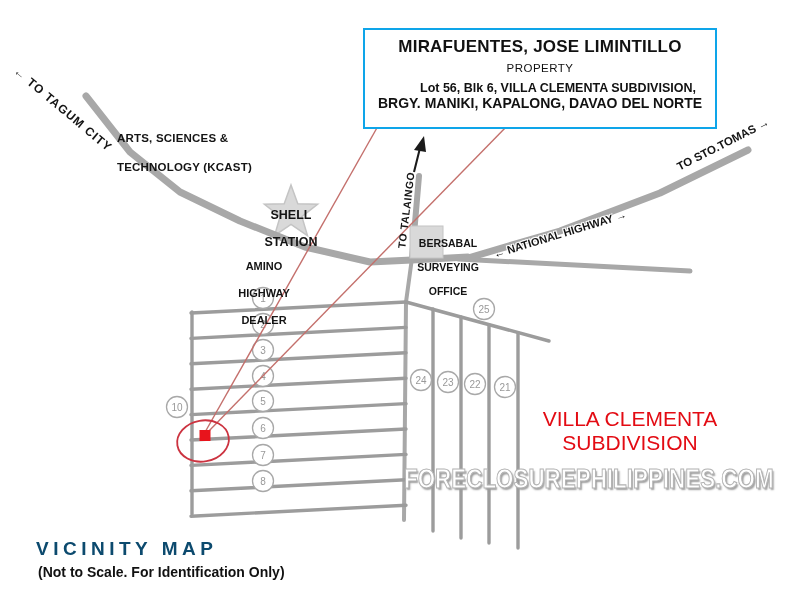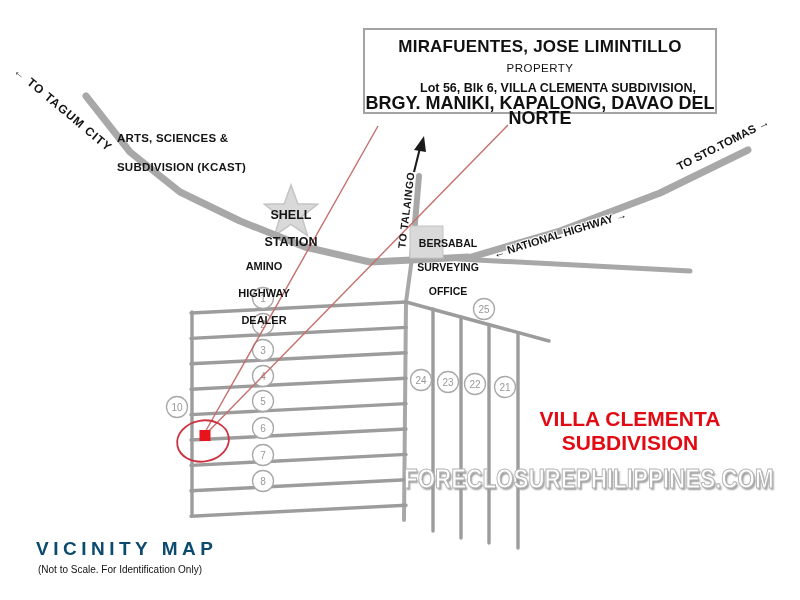--- a/index.html
+++ b/index.html
@@ -12,40 +12,40 @@
   .label{position:absolute;font-weight:bold;color:#141414;white-space:pre-line;}
   .road-lbl{white-space:nowrap;}
   .halo{text-shadow:-1px -1px 0 #fff,1px -1px 0 #fff,-1px 1px 0 #fff,1px 1px 0 #fff,0 0 2px #fff;}
   .lot-circle{fill:#ffffff;stroke:#a8a8a8;stroke-width:1.3;}
   .lot-num{font:10px "Liberation Sans","DejaVu Sans",sans-serif;fill:#999999;text-anchor:middle;}
   .gridline{stroke:#9c9c9c;stroke-width:3.4;stroke-linecap:round;}
   #grid-rows line{stroke:#9c9c9c;stroke-width:3.4;stroke-linecap:round;}
   .road{stroke:#a8a8a8;fill:none;stroke-linejoin:round;stroke-linecap:round;}
 
   #title-box{
-    position:absolute;left:363px;top:28px;width:354px;height:86px;
-    border:2px solid #a3a3a3;background:#ffffff;box-sizing:border-box;text-align:center;z-index:30;
+    position:absolute;left:363px;top:28px;width:354px;height:101px;
+    border:2px solid #0ea5e9;background:#ffffff;box-sizing:border-box;text-align:center;z-index:30;
   }
   #title-box .l1{margin-top:7px;font-size:17px;font-weight:bold;letter-spacing:.2px;color:#111;}
   #title-box .l2{margin-top:5px;font-size:11.5px;font-weight:normal;letter-spacing:.5px;color:#111;}
   #title-box .l3{margin-top:7px;font-size:12.5px;font-weight:bold;line-height:15px;color:#111;padding-left:36px;}
-  #title-box .l4{font-size:18px;font-weight:bold;line-height:15px;color:#111;}
+  #title-box .l4{font-size:14px;font-weight:bold;line-height:15px;color:#111;}
 
   #villa-name{
     position:absolute;left:528px;top:407px;width:204px;text-align:center;
-    font-size:21px;line-height:24px;font-weight:bold;color:#e30b13;z-index:10;
+    font-size:21px;line-height:24px;font-weight:normal;color:#e30b13;z-index:10;
   }
   #watermark{
     position:absolute;left:404px;top:463px;width:500px;white-space:nowrap;
     font-size:28px;font-weight:bold;color:#ffffff;letter-spacing:0px;
     -webkit-text-stroke:1.1px #b2b2b2;text-shadow:2px 2px 2px #9e9e9e;
     transform:scaleX(.8);transform-origin:left top;z-index:20;
   }
   #vm-title{position:absolute;left:36px;top:538px;font-size:19px;font-weight:bold;letter-spacing:4.5px;color:#0c4a6e;}
-  #vm-sub{position:absolute;left:38px;top:564px;font-size:10px;font-weight:normal;color:#111;}
+  #vm-sub{position:absolute;left:38px;top:564px;font-size:14px;font-weight:bold;color:#111;}
 
   .lbl-tagum{left:20px;top:64px;font-size:12px;letter-spacing:1px;transform:rotate(40deg);transform-origin:0 0;}
   .lbl-kcast{left:117px;top:116px;font-size:11.5px;line-height:14.5px;letter-spacing:.2px;}
   .lbl-shell{left:253px;top:195px;width:76px;text-align:center;font-size:12.5px;line-height:13.5px;}
   .lbl-amino{left:225px;top:246px;width:78px;text-align:center;font-size:11px;line-height:13.5px;}
   .lbl-bersabal{left:408px;top:225px;width:80px;text-align:center;font-size:10.5px;line-height:12px;}
   .lbl-talaingo{left:347px;top:204px;width:118px;text-align:center;font-size:10.5px;letter-spacing:.5px;transform:rotate(-83deg);}
   .lbl-highway{left:478px;top:228px;width:164px;text-align:center;font-size:11px;transform:rotate(-17deg);}
   .lbl-stotomas{left:648px;top:138px;width:150px;text-align:center;font-size:11.5px;transform:rotate(-27deg);}
 </style>
@@ -125,21 +125,21 @@
     <polygon points="424,136 414,150 426,152" fill="#1a1a1a"></polygon>
   </svg>
 
   <div class="label road-lbl lbl-tagum">← TO TAGUM CITY</div>
   <div class="label road-lbl lbl-talaingo">TO  TALAINGO</div>
   <div class="label road-lbl halo lbl-highway">← NATIONAL HIGHWAY →</div>
   <div class="label road-lbl lbl-stotomas">TO STO.TOMAS →</div>
 
   <div class="label lbl-kcast">
     <div>ARTS, SCIENCES &amp;</div>
-    <div>SUBDIVISION (KCAST)</div>
+    <div>TECHNOLOGY (KCAST)</div>
   </div>
   <div class="label lbl-shell">
     <div>SHELL</div>
     <div>STATION</div>
   </div>
   <div class="label lbl-amino">
     <div>AMINO</div>
     <div>HIGHWAY</div>
     <div>DEALER</div>
   </div>

